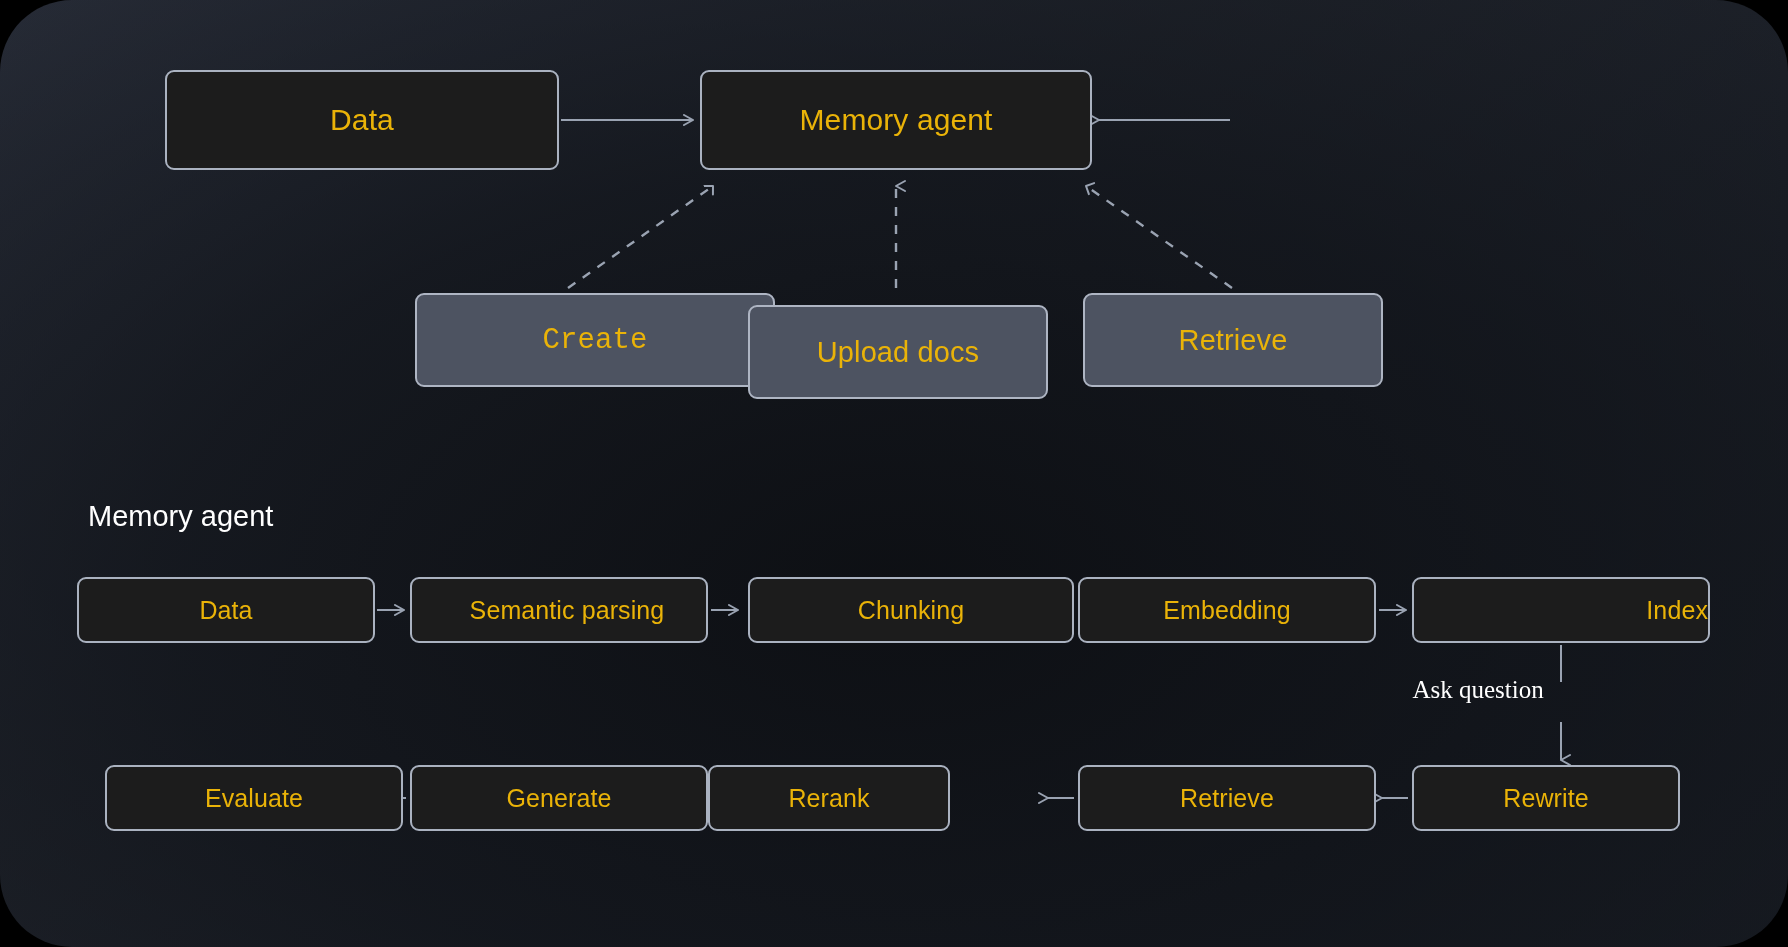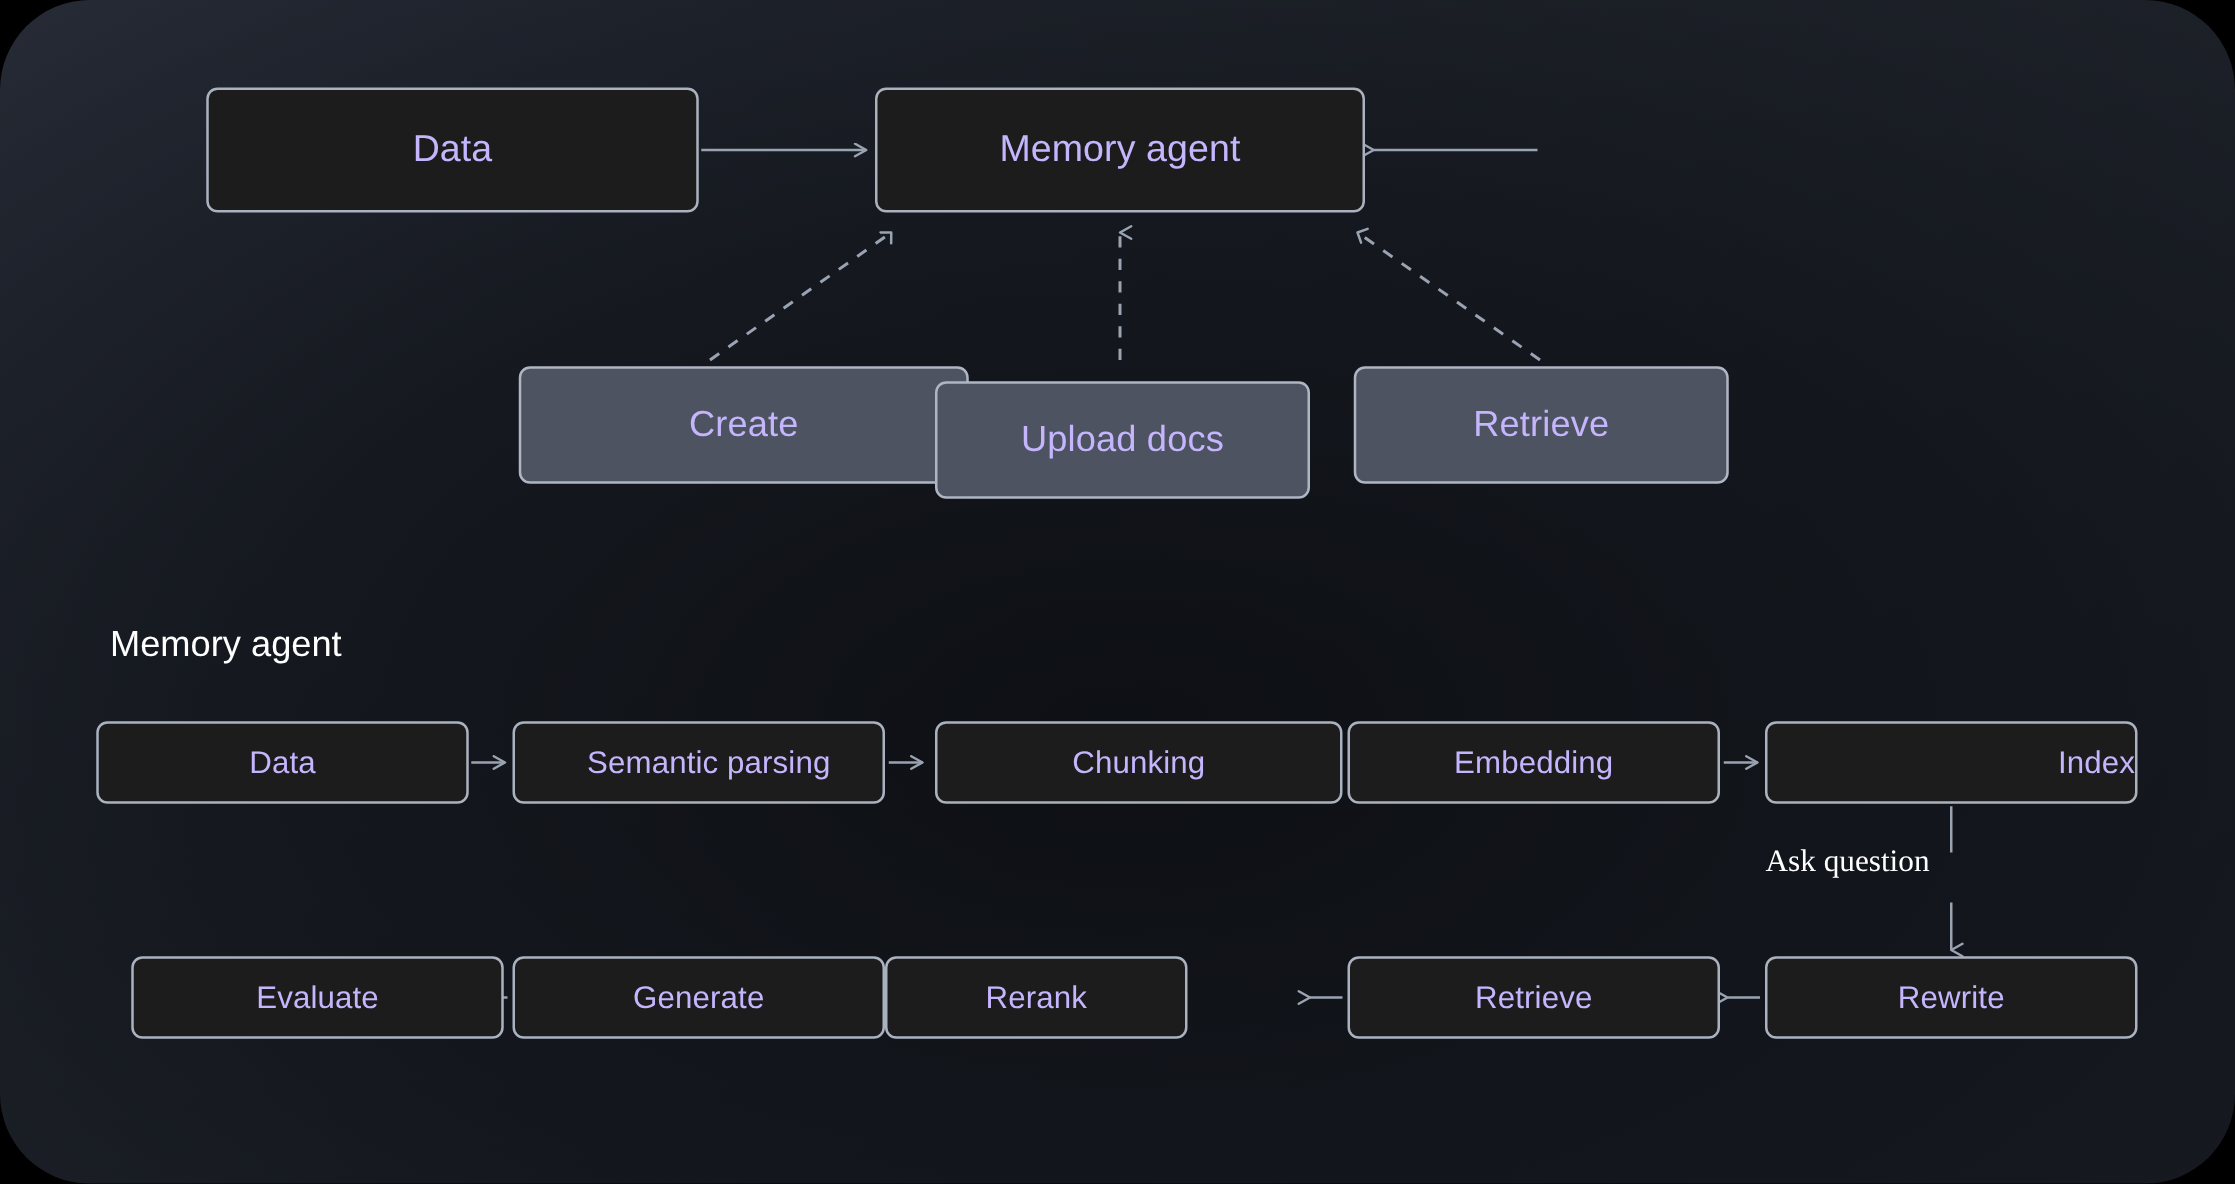--- a/index.html
+++ b/index.html
@@ -36,21 +36,21 @@
 
   .node {
     position: absolute;
     box-sizing: border-box;
     border: 2px solid #aab2c0;
     border-radius: 9px;
     background: #1c1c1c;
     display: flex;
     align-items: center;
     justify-content: center;
-    color: #c4b5fd;
+    color: #eab308;
     letter-spacing: 0.1px;
   }
   .node.light {
     background: #4d5361;
     border-color: #aeb5c3;
   }
 
   .n-top   { height: 100px; font-size: 30px; }
   .n-mid   { height: 94px;  font-size: 29px; }
   .n-flow  { height: 66px;  font-size: 25px; }
@@ -113,21 +113,21 @@
 
   <div class="node n-top" style="left:165px; top:70px; width:394px;">
     <span>Data</span>
   </div>
 
   <div class="node n-top" style="left:700px; top:70px; width:392px;">
     <span>Memory agent</span>
   </div>
 
 
-  <div class="node n-mid light" style="left:415px; top:293px; width:360px;">
+  <div class="node n-mid light" style="left:415px; top:293px; width:360px;font-family:Liberation Mono, monospace;">
     <span>Create</span>
   </div>
 
   <div class="node n-mid light" style="left:748px; top:293px; width:300px;margin-top:12px;">
     <span>Upload docs</span>
   </div>
 
   <div class="node n-mid light" style="left:1083px; top:293px; width:300px;">
     <span>Retrieve</span>
   </div>
@@ -157,17 +157,17 @@
   </div>
   <div class="node n-flow" style="left:410px; top:765px; width:298px;">
     <span>Generate</span>
   </div>
   <div class="node n-flow" style="left:708px; top:765px; width:242px;">
     <span>Rerank</span>
   </div>
   <div class="node n-flow" style="left:1078px; top:765px; width:298px;">
     <span>Retrieve</span>
   </div>
-  <div class="node n-flow" style="left:1412px; top:765px; width:298px;">
+  <div class="node n-flow" style="left:1412px; top:765px; width:268px;">
     <span>Rewrite</span>
   </div>
 
 </div>
 
 </body></html>

